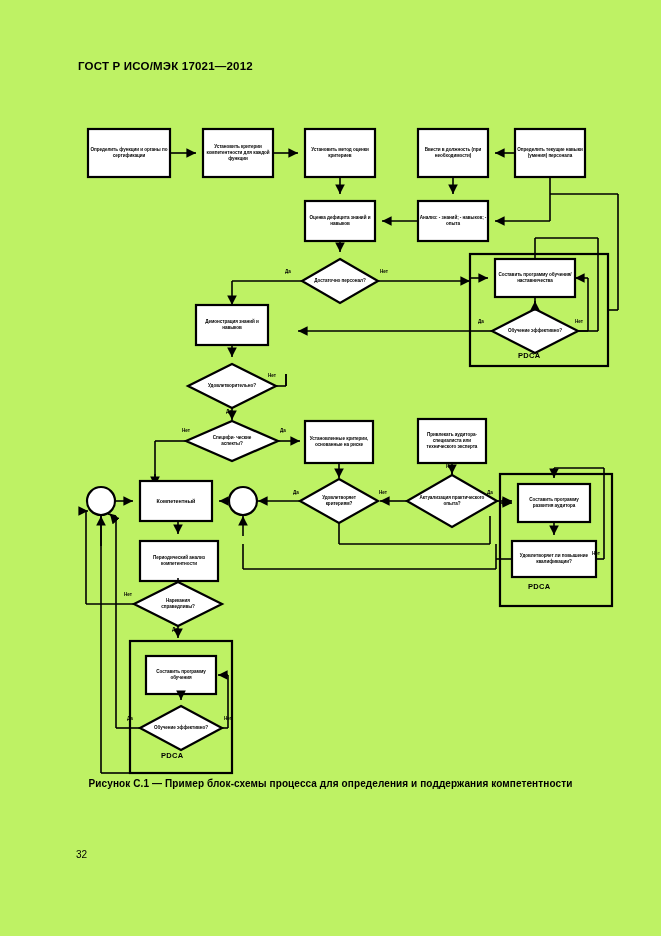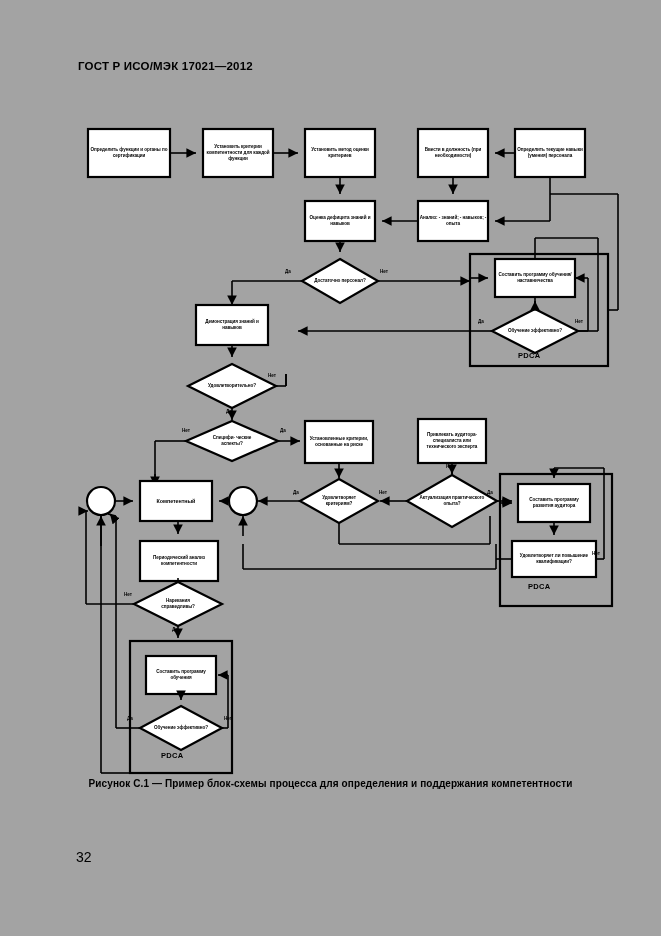--- a/index.html
+++ b/index.html
@@ -12,21 +12,21 @@
     width: 661px;
     height: 936px;
     position: relative;
     font-family: "Liberation Sans", sans-serif;
     color: #000000;
     overflow: hidden;
   }
   .page {
     position: absolute;
     inset: 0;
-    background: #a3a3a3;
+    background: #bef264;
     padding-left: 16px;
   }
   .doc-header {
     position: absolute;
     left: 78px;
     top: 60px;
     font-size: 11.5px;
     font-weight: bold;
     letter-spacing: 0.2px;
     white-space: nowrap;
@@ -38,21 +38,21 @@
     top: 778px;
     text-align: center;
     font-size: 10px;
     font-weight: bold;
     letter-spacing: 0.1px;
   }
   .page-number {
     position: absolute;
     left: 76px;
     top: 849px;
-    font-size: 14px;
+    font-size: 10px;
   }
   .chart-area {
     position: absolute;
     left: 0;
     top: 16px;
     width: 661px;
     height: 936px;
   }
   .chart-svg {
     position: absolute;

